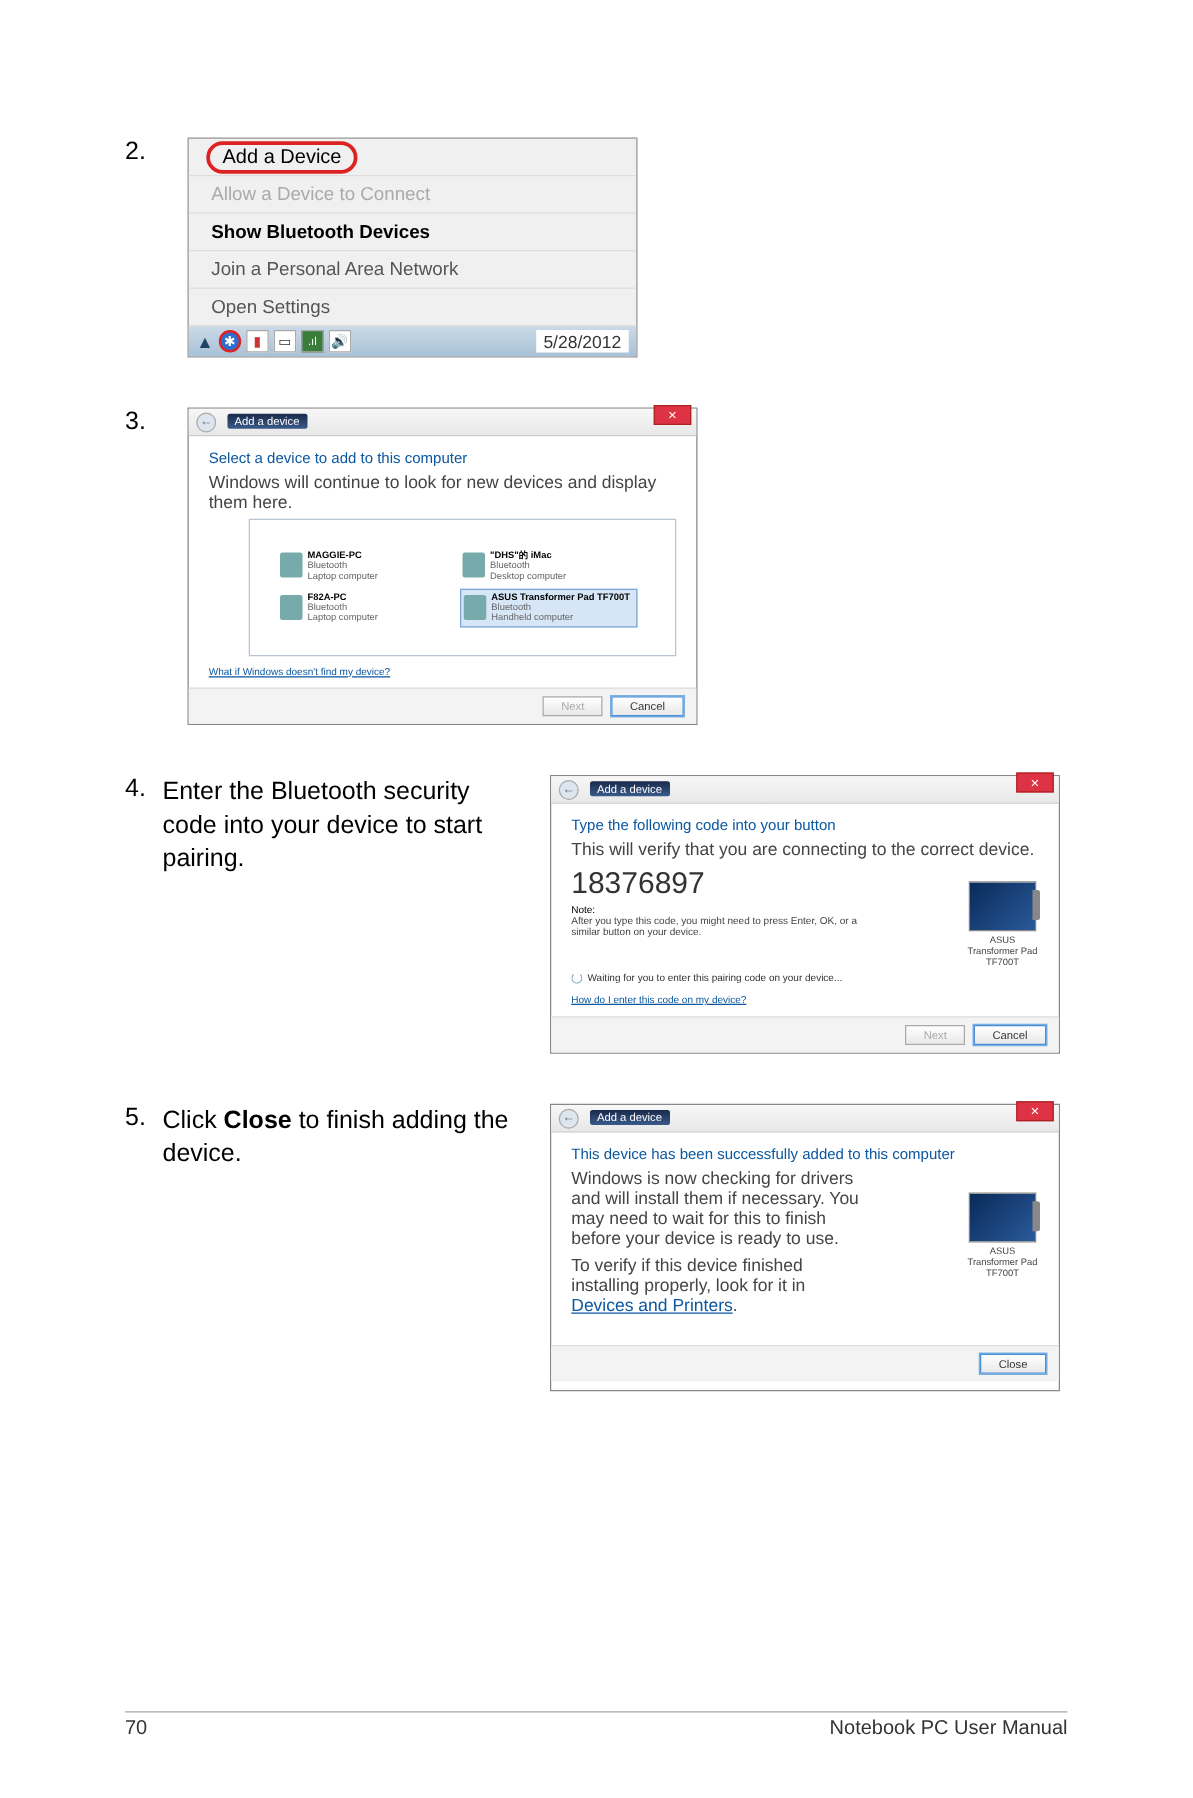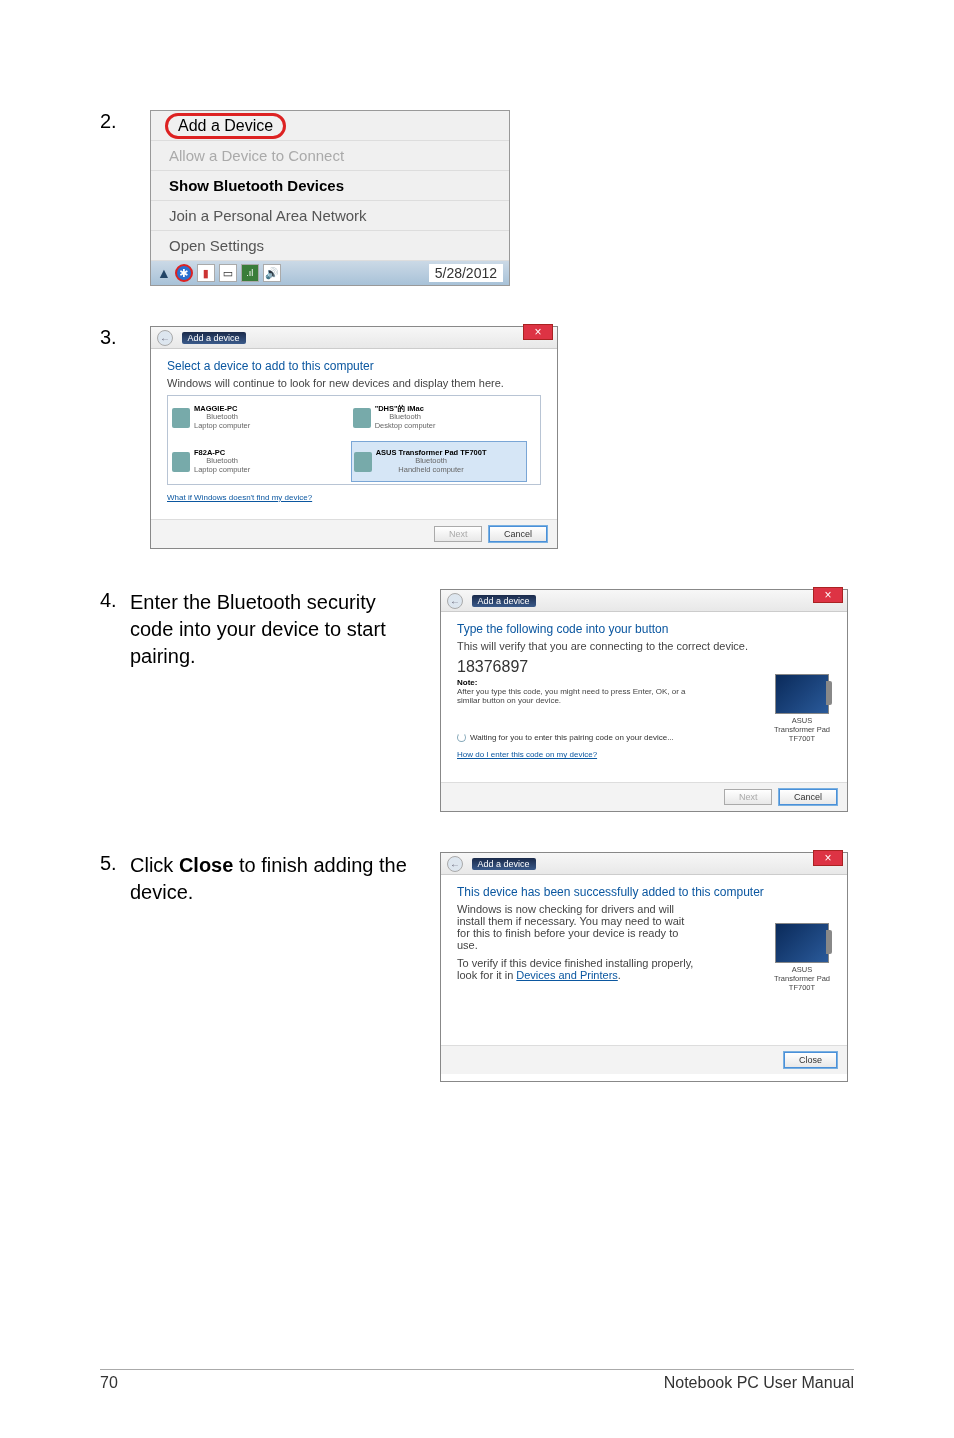--- a/index.html
+++ b/index.html
@@ -25,37 +25,37 @@
 
 
 .dialog { width: 408px; border: 1px solid #888; background: #fff; font-size: 9px; position: relative; }
 .dlg-titlebar { height: 22px; background: linear-gradient(#f7f7f7,#e8e8e8); border-bottom: 1px solid #ccc; position: relative; }
 .dlg-close { position: absolute; right: 4px; top: -3px; width: 30px; height: 16px; background: #d34; border: 1px solid #a22; color: #fff; font-size: 12px; text-align: center; line-height: 14px; }
 .dlg-back { display: inline-block; width: 16px; height: 16px; margin: 3px 6px; border-radius: 50%; background: #dde6ef; border: 1px solid #aaa; font-size: 10px; text-align: center; line-height: 14px; color: #667; }
 .dlg-crumb { font-size: 9px; color: #555; }
 .dlg-crumb.astro { background: linear-gradient(#1a2a4a,#3a5a8a); color: #fff; padding: 1px 6px; border-radius: 2px; }
 .dlg-body { padding: 10px 16px 8px; min-height: 170px; }
 .dlg-heading { color: #0b57a0; font-size: 12px; margin-bottom: 4px; }
-.dlg-sub { font-size: 11px; color: #444; margin-bottom: 6px; }
-.device-list { border: 1px solid #b8c4d4; padding: 2px; display: flex; flex-wrap: wrap; gap: 4px; min-height: 90px; }
+.dlg-sub { font-size: 14px; color: #444; margin-bottom: 6px; }
+.device-list { border: 1px solid #b8c4d4; padding: 22px; display: flex; flex-wrap: wrap; gap: 4px; min-height: 90px; margin-left: 32px; }
 .device-item { width: 48%; display: flex; align-items: center; gap: 4px; padding: 2px; }
 .device-item.sel { background: #d6e6f6; border: 1px solid #7aa6d6; }
 .dev-icon { width: 18px; height: 20px; background: linear-gradient(#7aa,#7aa); border-radius: 2px; flex-shrink: 0; }
 .dev-info { font-size: 7.5px; line-height: 1.1; }
 .dev-info .n { font-weight: bold; color: #000; }
-.dev-info .t { color: #666; text-align: center; }
+.dev-info .t { color: #666; }
 .dlg-link { color: #0b57a0; font-size: 8px; text-decoration: underline; margin-top: 8px; display: block; }
 .dlg-footer { border-top: 1px solid #ddd; padding: 6px 10px; text-align: right; background: #f3f3f3; }
 .dlg-btn { display: inline-block; border: 1px solid #aaa; background: linear-gradient(#fff,#e8e8e8); padding: 2px 14px; font-size: 9px; margin-left: 4px; color: #333; }
 .dlg-btn.disabled { color: #aaa; }
 .dlg-btn.focus { border: 1px solid #4a90d9; box-shadow: 0 0 0 1px #7ab0e0; }
 
 
-.pair-code { font-size: 16px; color: #333; margin: 6px 0 2px; }
-.pair-note-label { font-size: 8px; font-weight: bold; }
+.pair-code { font-size: 24px; color: #333; margin: 6px 0 2px; }
+.pair-note-label { font-size: 8px; font-weight: normal; }
 .pair-note { font-size: 8px; color: #444; width: 62%; }
 .device-thumb { position: absolute; right: 14px; top: 62px; width: 62px; text-align: center; }
 .device-thumb .scr { width: 54px; height: 40px; background: linear-gradient(135deg,#0a2a5a,#2a5a9a); border: 1px solid #888; margin: 0 auto 2px; position: relative; }
 .device-thumb .scr:after { content: ""; position: absolute; right: -4px; top: 6px; width: 6px; height: 24px; background: #888; border-radius: 0 2px 2px 0; }
 .device-thumb .lbl { font-size: 7.5px; color: #444; }
 .wait-line { margin-top: 28px; font-size: 8px; color: #333; }
 .spinner { display: inline-block; width: 9px; height: 9px; border: 1px solid #8ab; border-top-color: transparent; border-radius: 50%; margin-right: 4px; vertical-align: middle; }
 
 
 .page-footer { position: absolute; bottom: 46px; left: 100px; right: 100px; border-top: 1px solid #aaa; padding-top: 4px; display: flex; justify-content: space-between; font-size: 16px; color: #333; }

